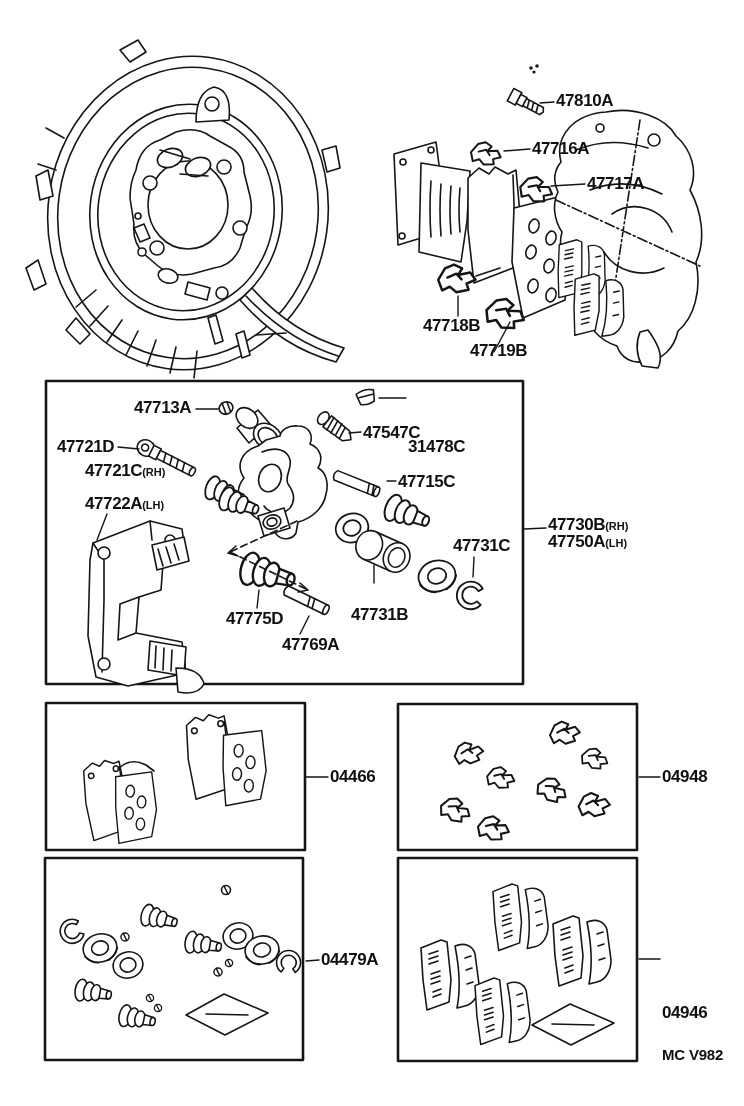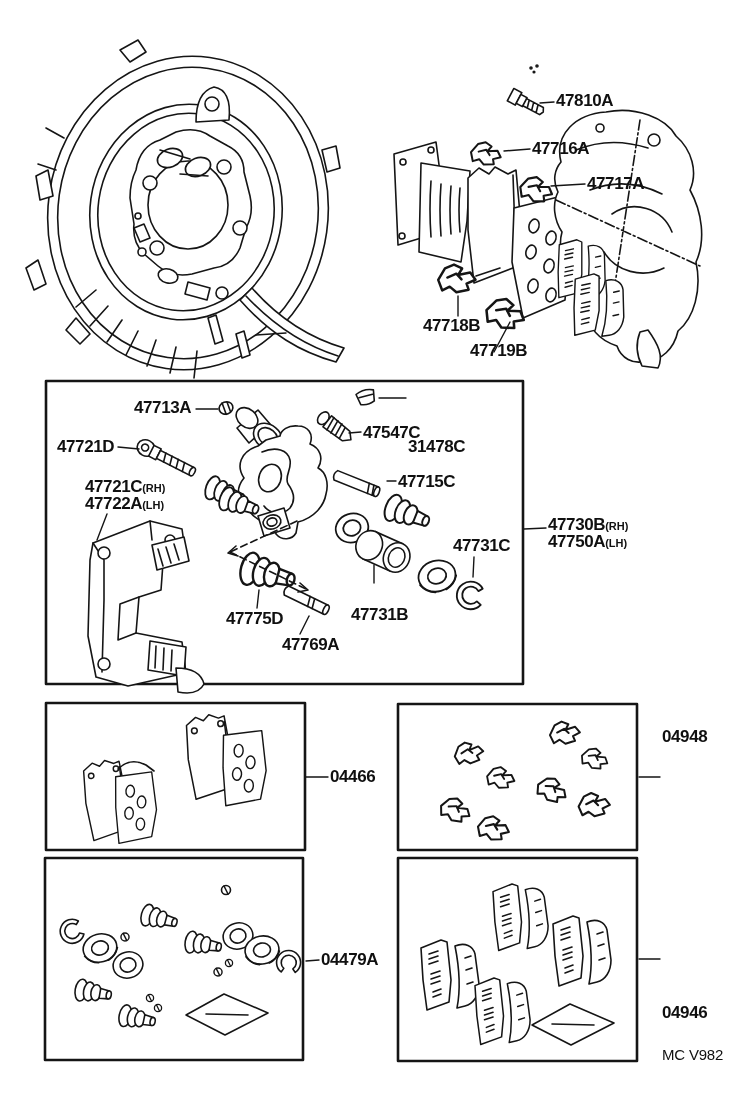--- a/index.html
+++ b/index.html
@@ -7,21 +7,21 @@
         font-family:"Liberation Sans",sans-serif;color:#111;}
   svg.art{position:absolute;left:0;top:0;}
   svg.art *{vector-effect:none;}
   .callout{position:absolute;font-weight:bold;font-size:17px;line-height:18px;
            letter-spacing:-0.4px;white-space:nowrap;color:#101010;}
   .callout .sfx{font-size:11px;letter-spacing:0;}
   .refer{position:absolute;font-weight:bold;color:#101010;}
   .refer .l1{font-size:16px;line-height:17px;margin-left:7px;}
   .refer .l2{font-size:19px;line-height:20px;}
   .refer .pnc{font-size:11px;line-height:11px;}
-  .footer-code{position:absolute;font-weight:normal;font-size:15px;color:#101010;letter-spacing:-0.2px;}
+  .footer-code{position:absolute;font-weight:bold;font-size:15px;color:#101010;letter-spacing:-0.2px;}
 </style>
 </head>
 <body>
 
 <div class="page">
 
 <svg class="art" width="744" height="1106" viewBox="0 0 744 1106" fill="none" stroke="#151515" stroke-width="1.6" stroke-linecap="round" stroke-linejoin="round">
 <defs>
   <g id="clipg">
           <path fill="#fff" d="M0,9 L5,2 L11,0 L16,3 L13,7 L21,6 L24,11 L18,13 L19,17 L11,18 L7,14 L2,16 Z"></path>
@@ -298,30 +298,30 @@
 <div class="callout" style="left:556px;top:92px;text-align:right;"><span>47810A</span></div>
 <div class="callout" style="left:532px;top:140px;"><span>47716A</span></div>
 <div class="callout" style="left:587px;top:175px;"><span>47717A</span></div>
 <div class="callout" style="left:423px;top:317px;"><span>47718B</span></div>
 <div class="callout" style="left:470px;top:342px;"><span>47719B</span></div>
 
 <div class="callout" style="left:134px;top:399px;"><span>47713A</span></div>
 <div class="callout" style="left:408px;top:390px;margin-top:48px;"><span>31478C</span></div>
 <div class="callout" style="left:363px;top:424px;"><span>47547C</span></div>
 <div class="callout" style="left:57px;top:438px;"><span>47721D</span></div>
-<div class="callout" style="left:85px;top:478px;"><span>47721C</span><span class="sfx">(RH)</span></div>
+<div class="callout" style="left:85px;top:462px;"><span>47721C</span><span class="sfx">(RH)</span></div>
 <div class="callout" style="left:85px;top:495px;"><span>47722A</span><span class="sfx">(LH)</span></div>
 <div class="callout" style="left:398px;top:473px;"><span>47715C</span></div>
 <div class="callout" style="left:548px;top:516px;"><span>47730B</span><span class="sfx">(RH)</span></div>
 <div class="callout" style="left:548px;top:533px;"><span>47750A</span><span class="sfx">(LH)</span></div>
 <div class="callout" style="left:453px;top:537px;"><span>47731C</span></div>
 <div class="callout" style="left:351px;top:606px;"><span>47731B</span></div>
 <div class="callout" style="left:226px;top:610px;"><span>47775D</span></div>
 <div class="callout" style="left:282px;top:636px;"><span>47769A</span></div>
 
 <div class="callout" style="left:330px;top:768px;"><span>04466</span></div>
-<div class="callout" style="left:662px;top:728px;"><span>04948</span></div>
+<div class="callout" style="left:662px;top:768px;"><span>04948</span></div>
 <div class="callout" style="left:321px;top:951px;"><span>04479A</span></div>
 <div class="callout" style="left:662px;top:1004px;text-align:center;"><span>04946</span></div>
 
 <div class="footer-code" style="left:662px;top:1046px;"><span>MC V982</span></div>
 
 </div>
 
 </body></html>

